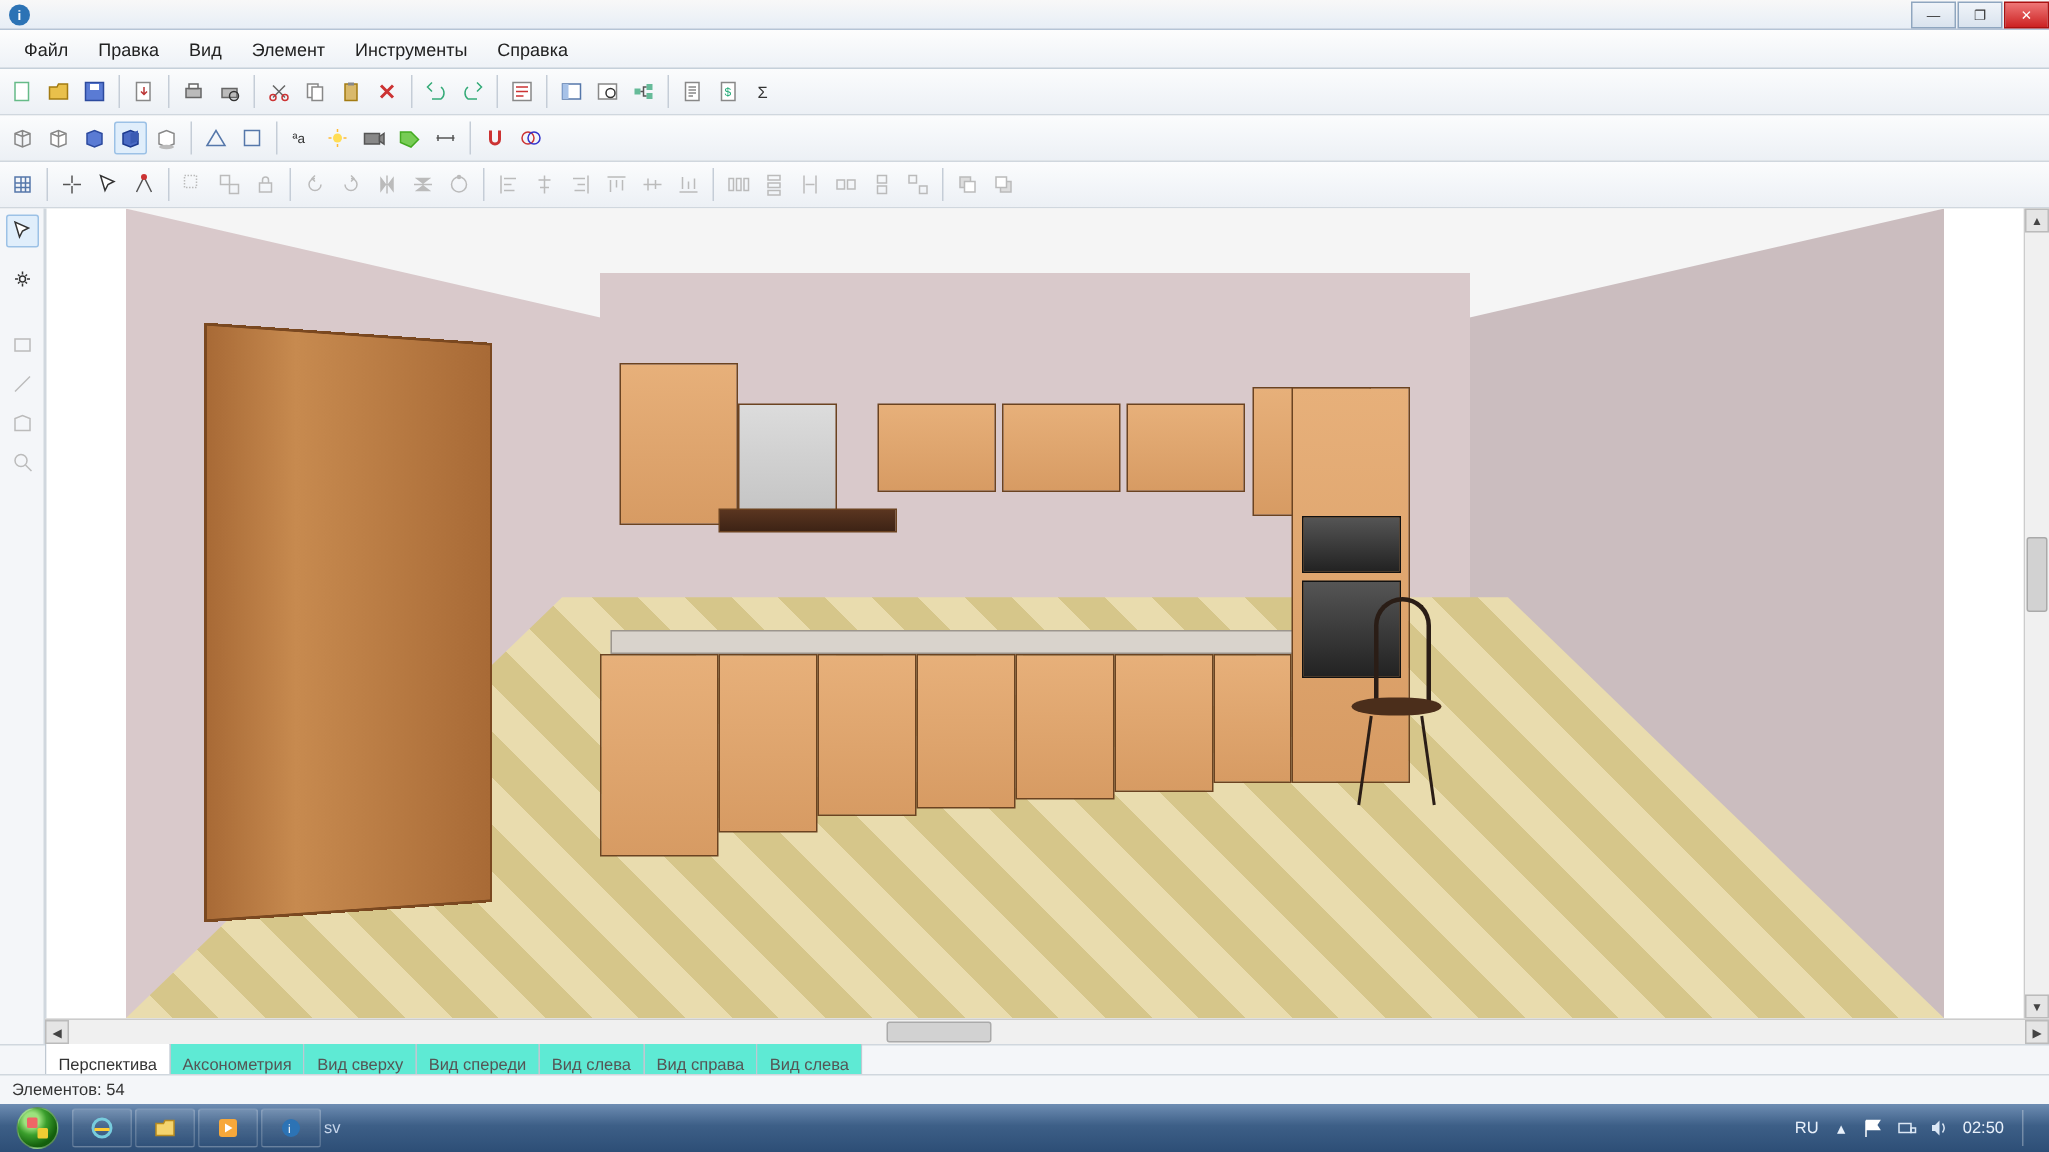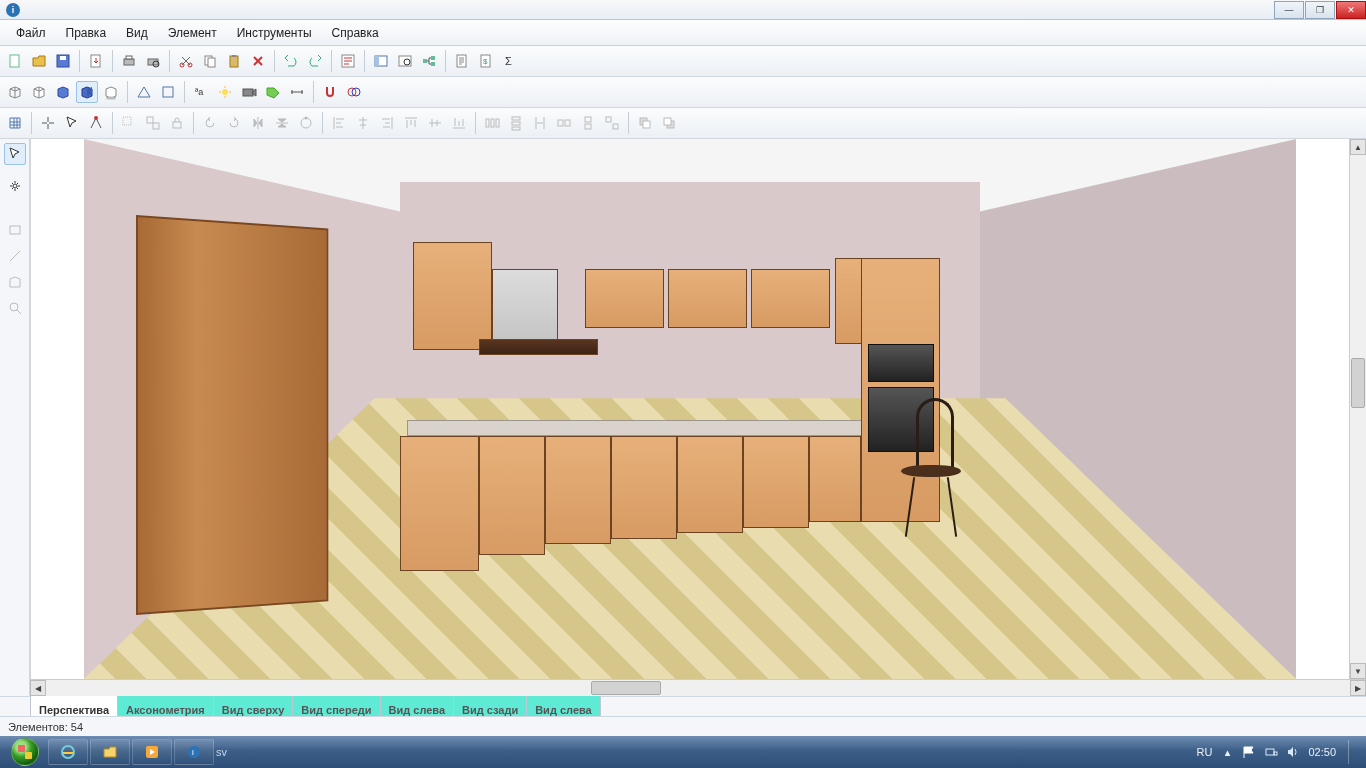--- a/index.html
+++ b/index.html
@@ -36,21 +36,21 @@
 .hscroll .thumb { position: absolute; left: 42%; width: 70px; height: 14px; background: #d2d2d2; border: 1px solid #aaa; border-radius: 2px; }
 .hscroll .arrow { width: 16px; height: 16px; background: #e5e5e5; border: 1px solid #bbb; display: inline-flex; align-items: center; justify-content: center; font-size: 8px; color: #444; }
 .hscroll .arrow.right { margin-left: auto; }
 .vscroll { width: 17px; background: #f0f0f0; border-left: 1px solid #ccc; display: flex; flex-direction: column; }
 .vscroll .arrow { height: 16px; background: #e5e5e5; border: 1px solid #bbb; display: flex; align-items: center; justify-content: center; font-size: 8px; color: #444; }
 .vscroll .track { flex: 1; position: relative; }
 .vscroll .thumb { position: absolute; top: 40%; left: 1px; width: 14px; height: 50px; background: #d2d2d2; border: 1px solid #aaa; border-radius: 2px; }
 
 
 .viewtabs { height: 20px; background: #f4f6f9; border-top: 1px solid #d0d7de; display: flex; align-items: flex-end; padding-left: 30px; font-size: 11px; }
-.vtab { height: 18px; padding: 12px 8px; background: #fff; border: 1px solid #bfc8d1; border-bottom: none; border-radius: 0 6px 0 0; margin-right: -1px; color: #333; font-weight: bold; }
+.vtab { height: 18px; padding: 12px 8px; background: #fff; border: 1px solid #bfc8d1; border-bottom: none; border-radius: 0 6px 0 0; margin-right: -1px; color: #333; }
 .vtab.inactive { background: #5eead4; color: #555; }
 
 
 .statusbar { height: 20px; background: #f4f6f9; border-top: 1px solid #d0d7de; display: flex; align-items: center; padding: 0 8px; font-size: 11px; color: #333; }
 
 
 .taskbar { height: 32px; background: linear-gradient(#6e8db3,#3d5f87 45%,#2d4e76); display: flex; align-items: center; padding: 0 4px; gap: 2px; }
 .startbtn { width: 42px; height: 30px; display: flex; align-items: center; justify-content: center; }
 .startorb { width: 28px; height: 28px; border-radius: 50%; background: radial-gradient(circle at 35% 30%, #9de17d 0 20%, #3a9e2c 40%, #135f0c 70%); border: 1px solid rgba(255,255,255,0.3); position: relative; }
 .startorb::before { content:""; position:absolute; left:6px; top:6px; width:7px; height:7px; background:#e66; border-radius:1px; }
@@ -553,21 +553,21 @@
     </div>
   </div>
 </div>
 
 <div class="viewtabs">
   <div class="vtab">Перспектива</div>
   <div class="vtab inactive">Аксонометрия</div>
   <div class="vtab inactive">Вид сверху</div>
   <div class="vtab inactive">Вид спереди</div>
   <div class="vtab inactive">Вид слева</div>
-  <div class="vtab inactive">Вид сзади</div>
+  <div class="vtab inactive">Вид справа</div>
   <div class="vtab inactive">Вид слева</div>
 </div>
 
 <div class="statusbar">
   <span>Элементов:</span>&nbsp;
   <span>54</span>
 </div>
 
 <div class="taskbar">
   <div class="startbtn">

